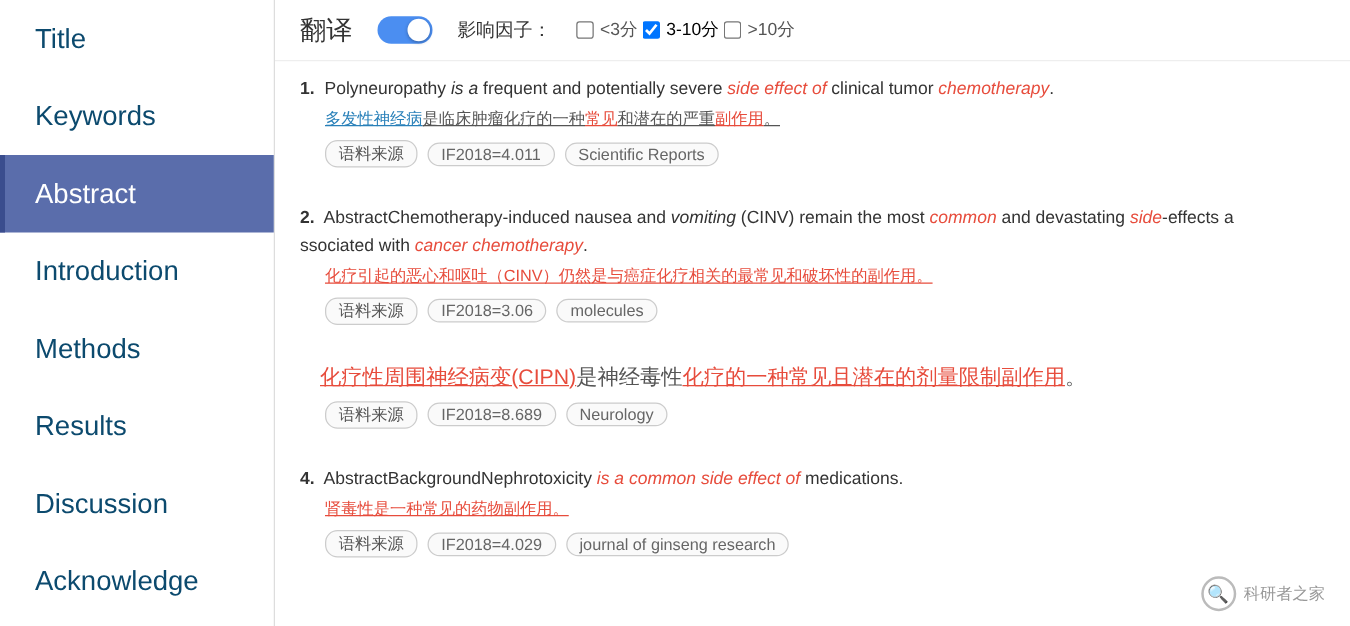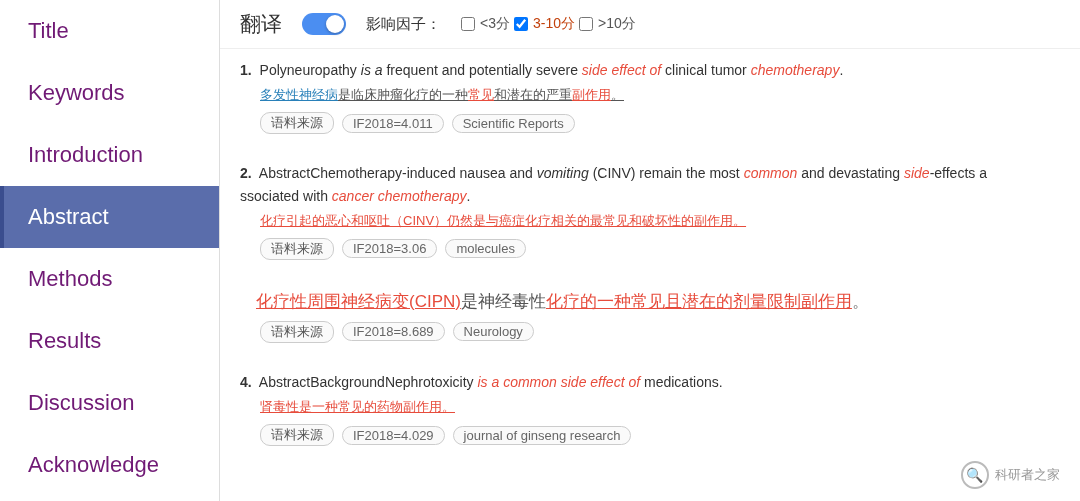--- a/index.html
+++ b/index.html
@@ -11,21 +11,21 @@
       min-width: 220px;
       background: #fff;
       border-right: 1px solid #ddd;
       display: flex;
       flex-direction: column;
       height: 100%;
     }
     .sidebar-item {
       padding: 18px 24px;
       font-size: 22px;
-      color: #701a75;
+      color: #0c4a6e;
       cursor: pointer;
       border-left: 4px solid transparent;
       font-weight: 400;
     }
     .sidebar-item.active {
       background: #5a6dab;
       color: #fff;
       border-left: 4px solid #3a4d8e;
     }
 
@@ -158,22 +158,22 @@
       font-size: 14px;
       color: #bbb;
     }
   </style>
 </head>
 <body>
 
 <div class="sidebar">
 <div class="sidebar-item">Title</div>
     <div class="sidebar-item">Keywords</div>
+    <div class="sidebar-item active">Abstract</div>
     <div class="sidebar-item">Introduction</div>
-    <div class="sidebar-item active">Abstract</div>
     <div class="sidebar-item">Methods</div>
     <div class="sidebar-item">Results</div>
     <div class="sidebar-item">Discussion</div>
     <div class="sidebar-item">Acknowledge</div>
   </div>
 
 <div class="main" style="position:relative;">
 
   <div class="toolbar">
     <span class="toolbar-label">翻译</span>
@@ -182,21 +182,21 @@
       <div class="thumb"></div>
     </div>
     <span class="factor-label">影响因子：</span>
     <div class="checkbox-group">
       <label class="checkbox-item">
         <input type="checkbox" style="">
         <span>&lt;3分</span>
       </label>
       <label class="checkbox-item">
         <input type="checkbox" checked="" style="">
-        <span style="color:#c2410c;">3-10分</span>
+        <span style="color:#000000;">3-10分</span>
       </label>
       <label class="checkbox-item">
         <input type="checkbox" style="">
         <span>&gt;10分</span>
       </label>
     </div>
   </div>
 
   <div class="content">
     <ol class="result-list" style="padding-left:0;">

